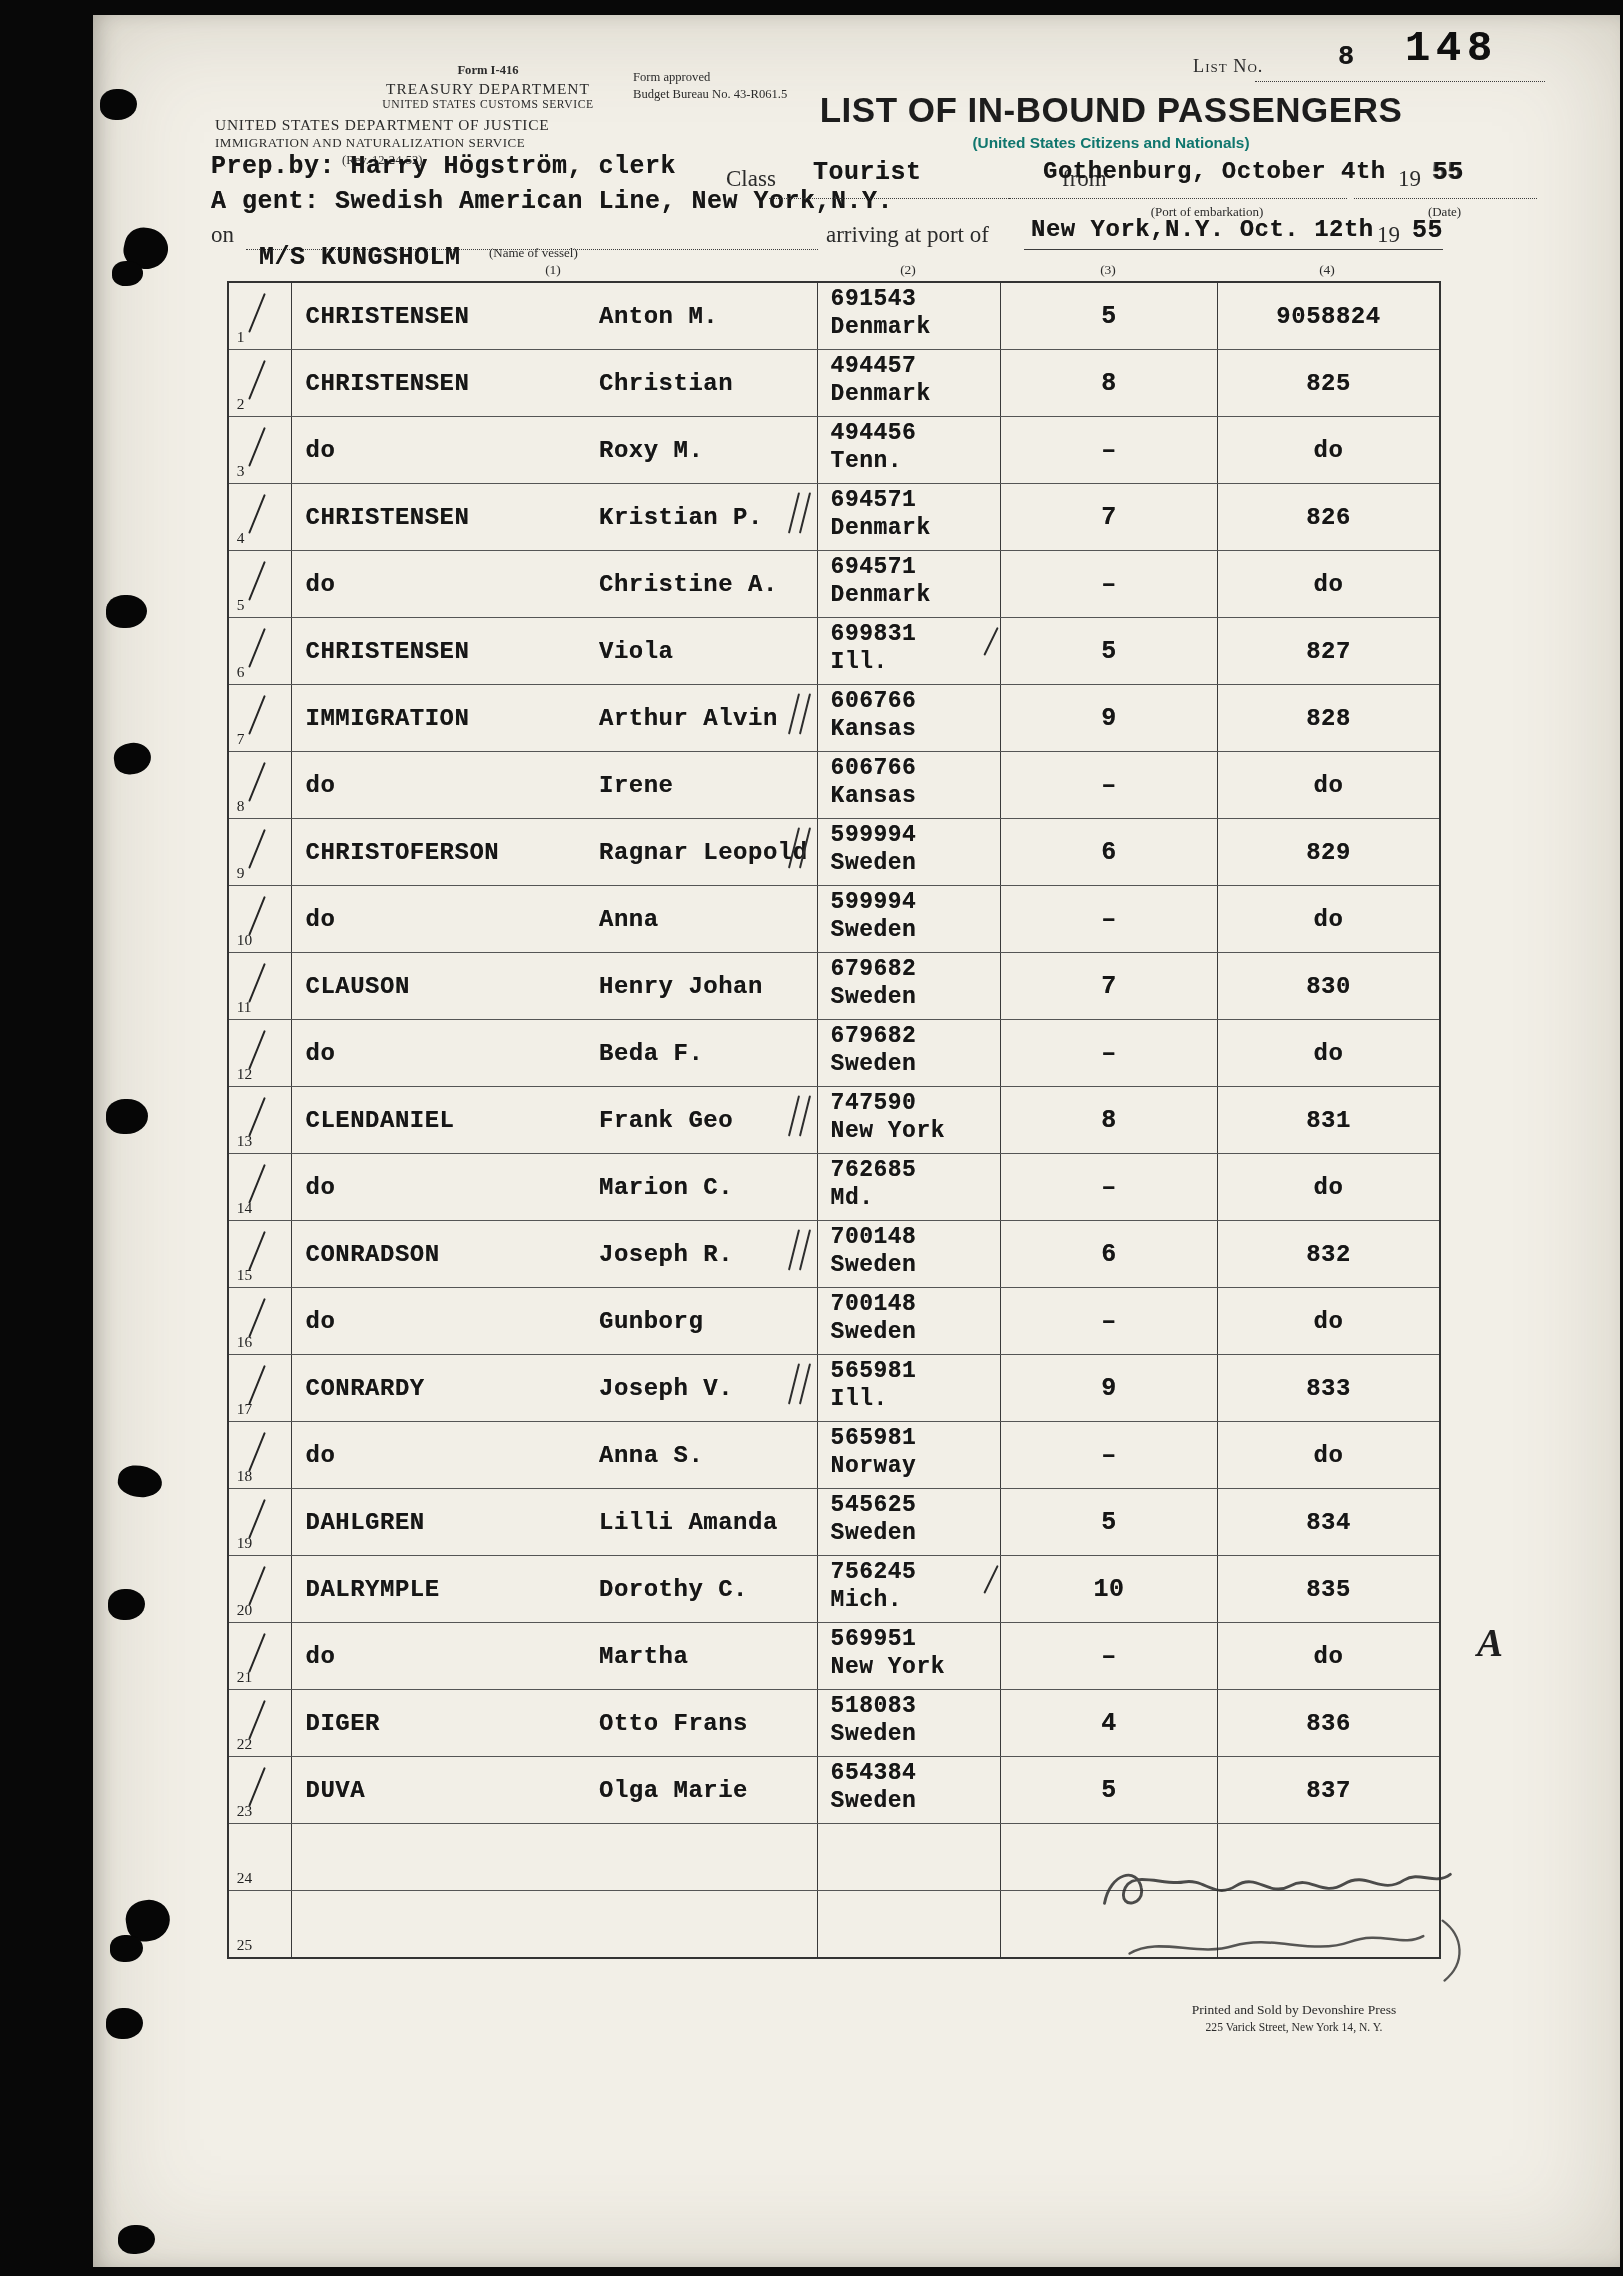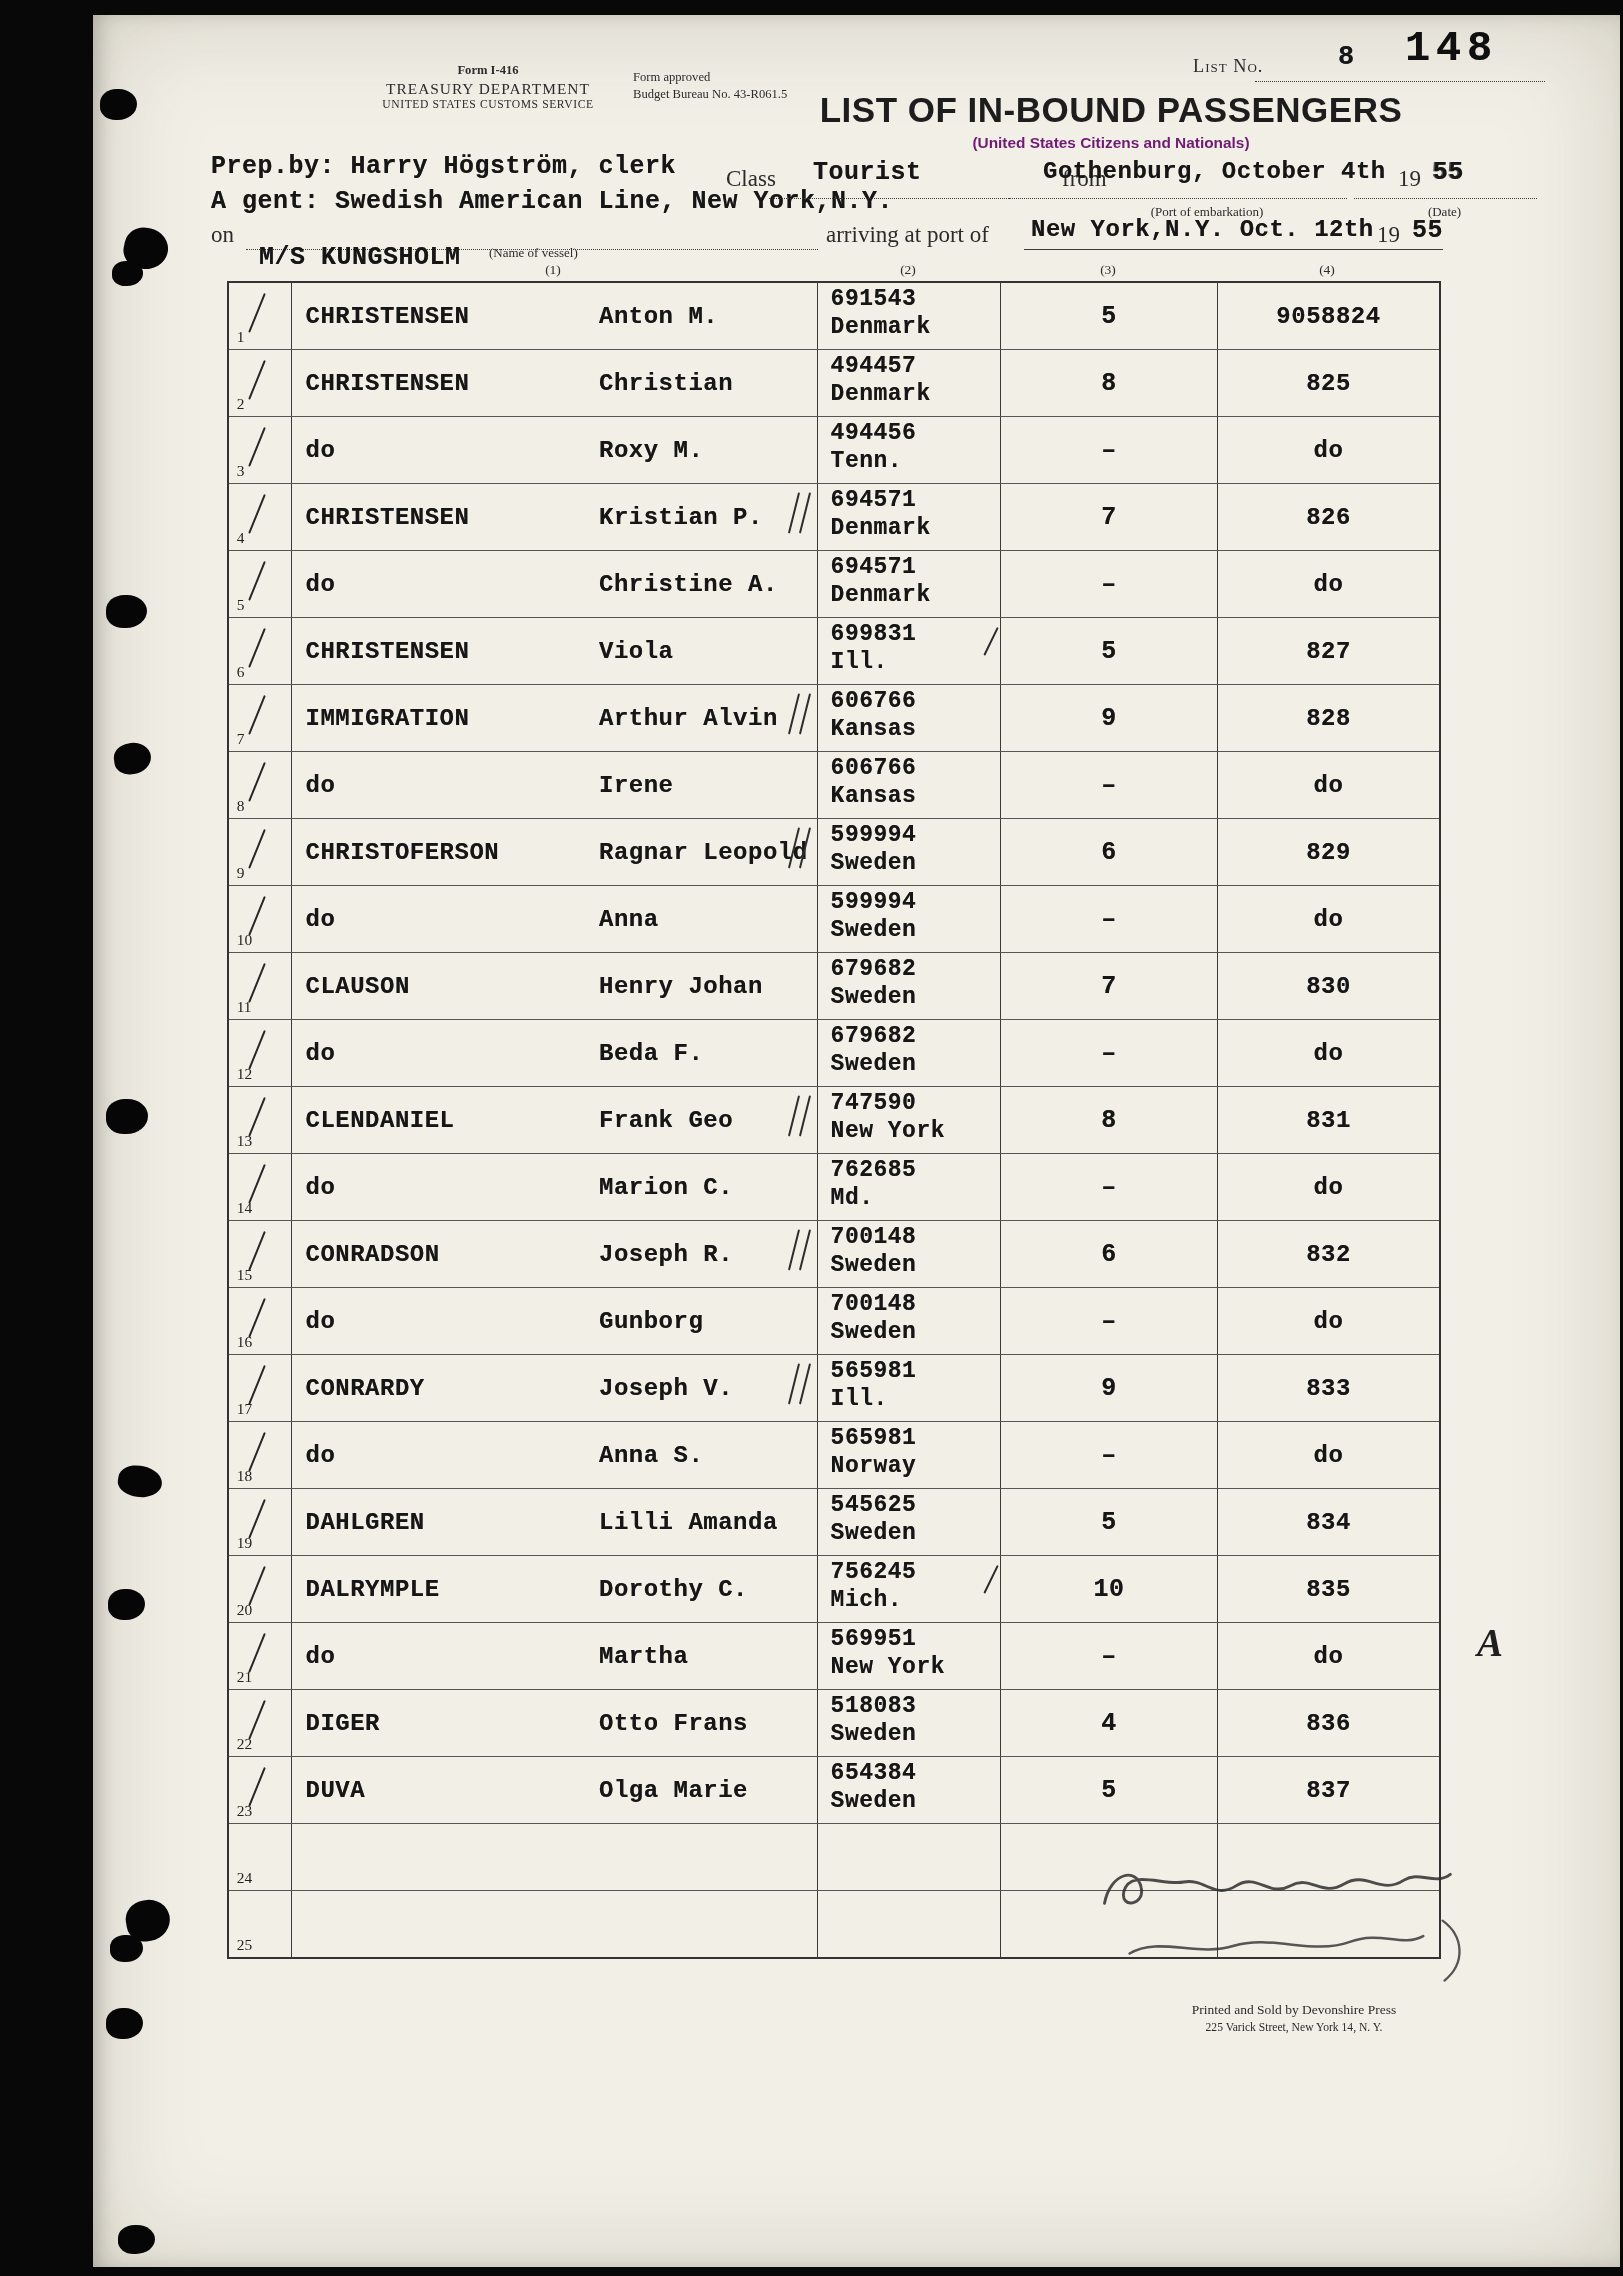--- a/index.html
+++ b/index.html
@@ -22,21 +22,21 @@
   .approved{left:540px;top:54px;width:232px;font-size:12.6px;line-height:1.3;}
   .approved span{display:block;}
   .justice{left:122px;top:100px;line-height:1.3;}
   .justice .j1{font-size:15.4px;letter-spacing:0.8px;display:block;}
   .justice .j2{font-size:13px;letter-spacing:0.5px;display:block;}
   .justice .j3{font-size:12.6px;display:block;text-align:center;}
   .title-block{left:651px;top:75px;width:734px;text-align:center;}
   .title-main{font-family:"Liberation Sans","DejaVu Sans",sans-serif;font-weight:700;font-size:35px;
               letter-spacing:0.5px;display:block;color:#1d1d1d;}
   .title-sub{font-family:"Liberation Sans","DejaVu Sans",sans-serif;font-weight:700;font-size:15.4px;
-             display:block;margin-top:3.9px;color:#701a75;}
+             display:block;margin-top:3.9px;color:#0f766e;}
   .listno-label{left:1100px;top:41px;font-size:18.3px;font-variant:small-caps;letter-spacing:1px;}
   .listno-line{left:1162px;top:66px;width:290px;border-bottom:1.9px dotted #3c3c3c;height:0;}
   .listno-value{left:1245px;top:27px;font-size:27px;}
   .stamp-148{left:1312px;top:9.7px;font-size:42px;letter-spacing:5.8px;color:#0f0f0f;}
 
   .prep-line{left:118px;top:137px;font-size:25px;}
   .agent-line{left:118px;top:172px;font-size:25px;}
 
   .class-label{left:633px;top:151px;font-size:23px;}
   .class-underline{left:676px;top:183px;width:290px;border-bottom:1.9px dotted #3c3c3c;height:0;}
@@ -116,20 +116,25 @@
       <span class="t1">Form I-416</span>
       <span class="t2">TREASURY DEPARTMENT</span>
       <span class="t3">UNITED STATES CUSTOMS SERVICE</span>
     </div>
 
     <div class="abs approved">
       <span>Form approved</span>
       <span>Budget Bureau No. 43-R061.5</span>
     </div>
 
+    <div class="abs justice">
+      <span class="j1">UNITED STATES DEPARTMENT OF JUSTICE</span>
+      <span class="j2">IMMIGRATION AND NATURALIZATION SERVICE</span>
+      <span class="j3">(Rev. 12-24-52)</span>
+    </div>
 
     <div class="abs title-block">
       <span class="title-main">LIST OF IN-BOUND PASSENGERS</span>
       <span class="title-sub">(United States Citizens and Nationals)</span>
     </div>
 
     <span class="abs listno-label">List No.</span>
     <div class="abs listno-line"></div>
     <span class="abs typed listno-value">8</span>
     <span class="abs typed stamp-148">148</span>

